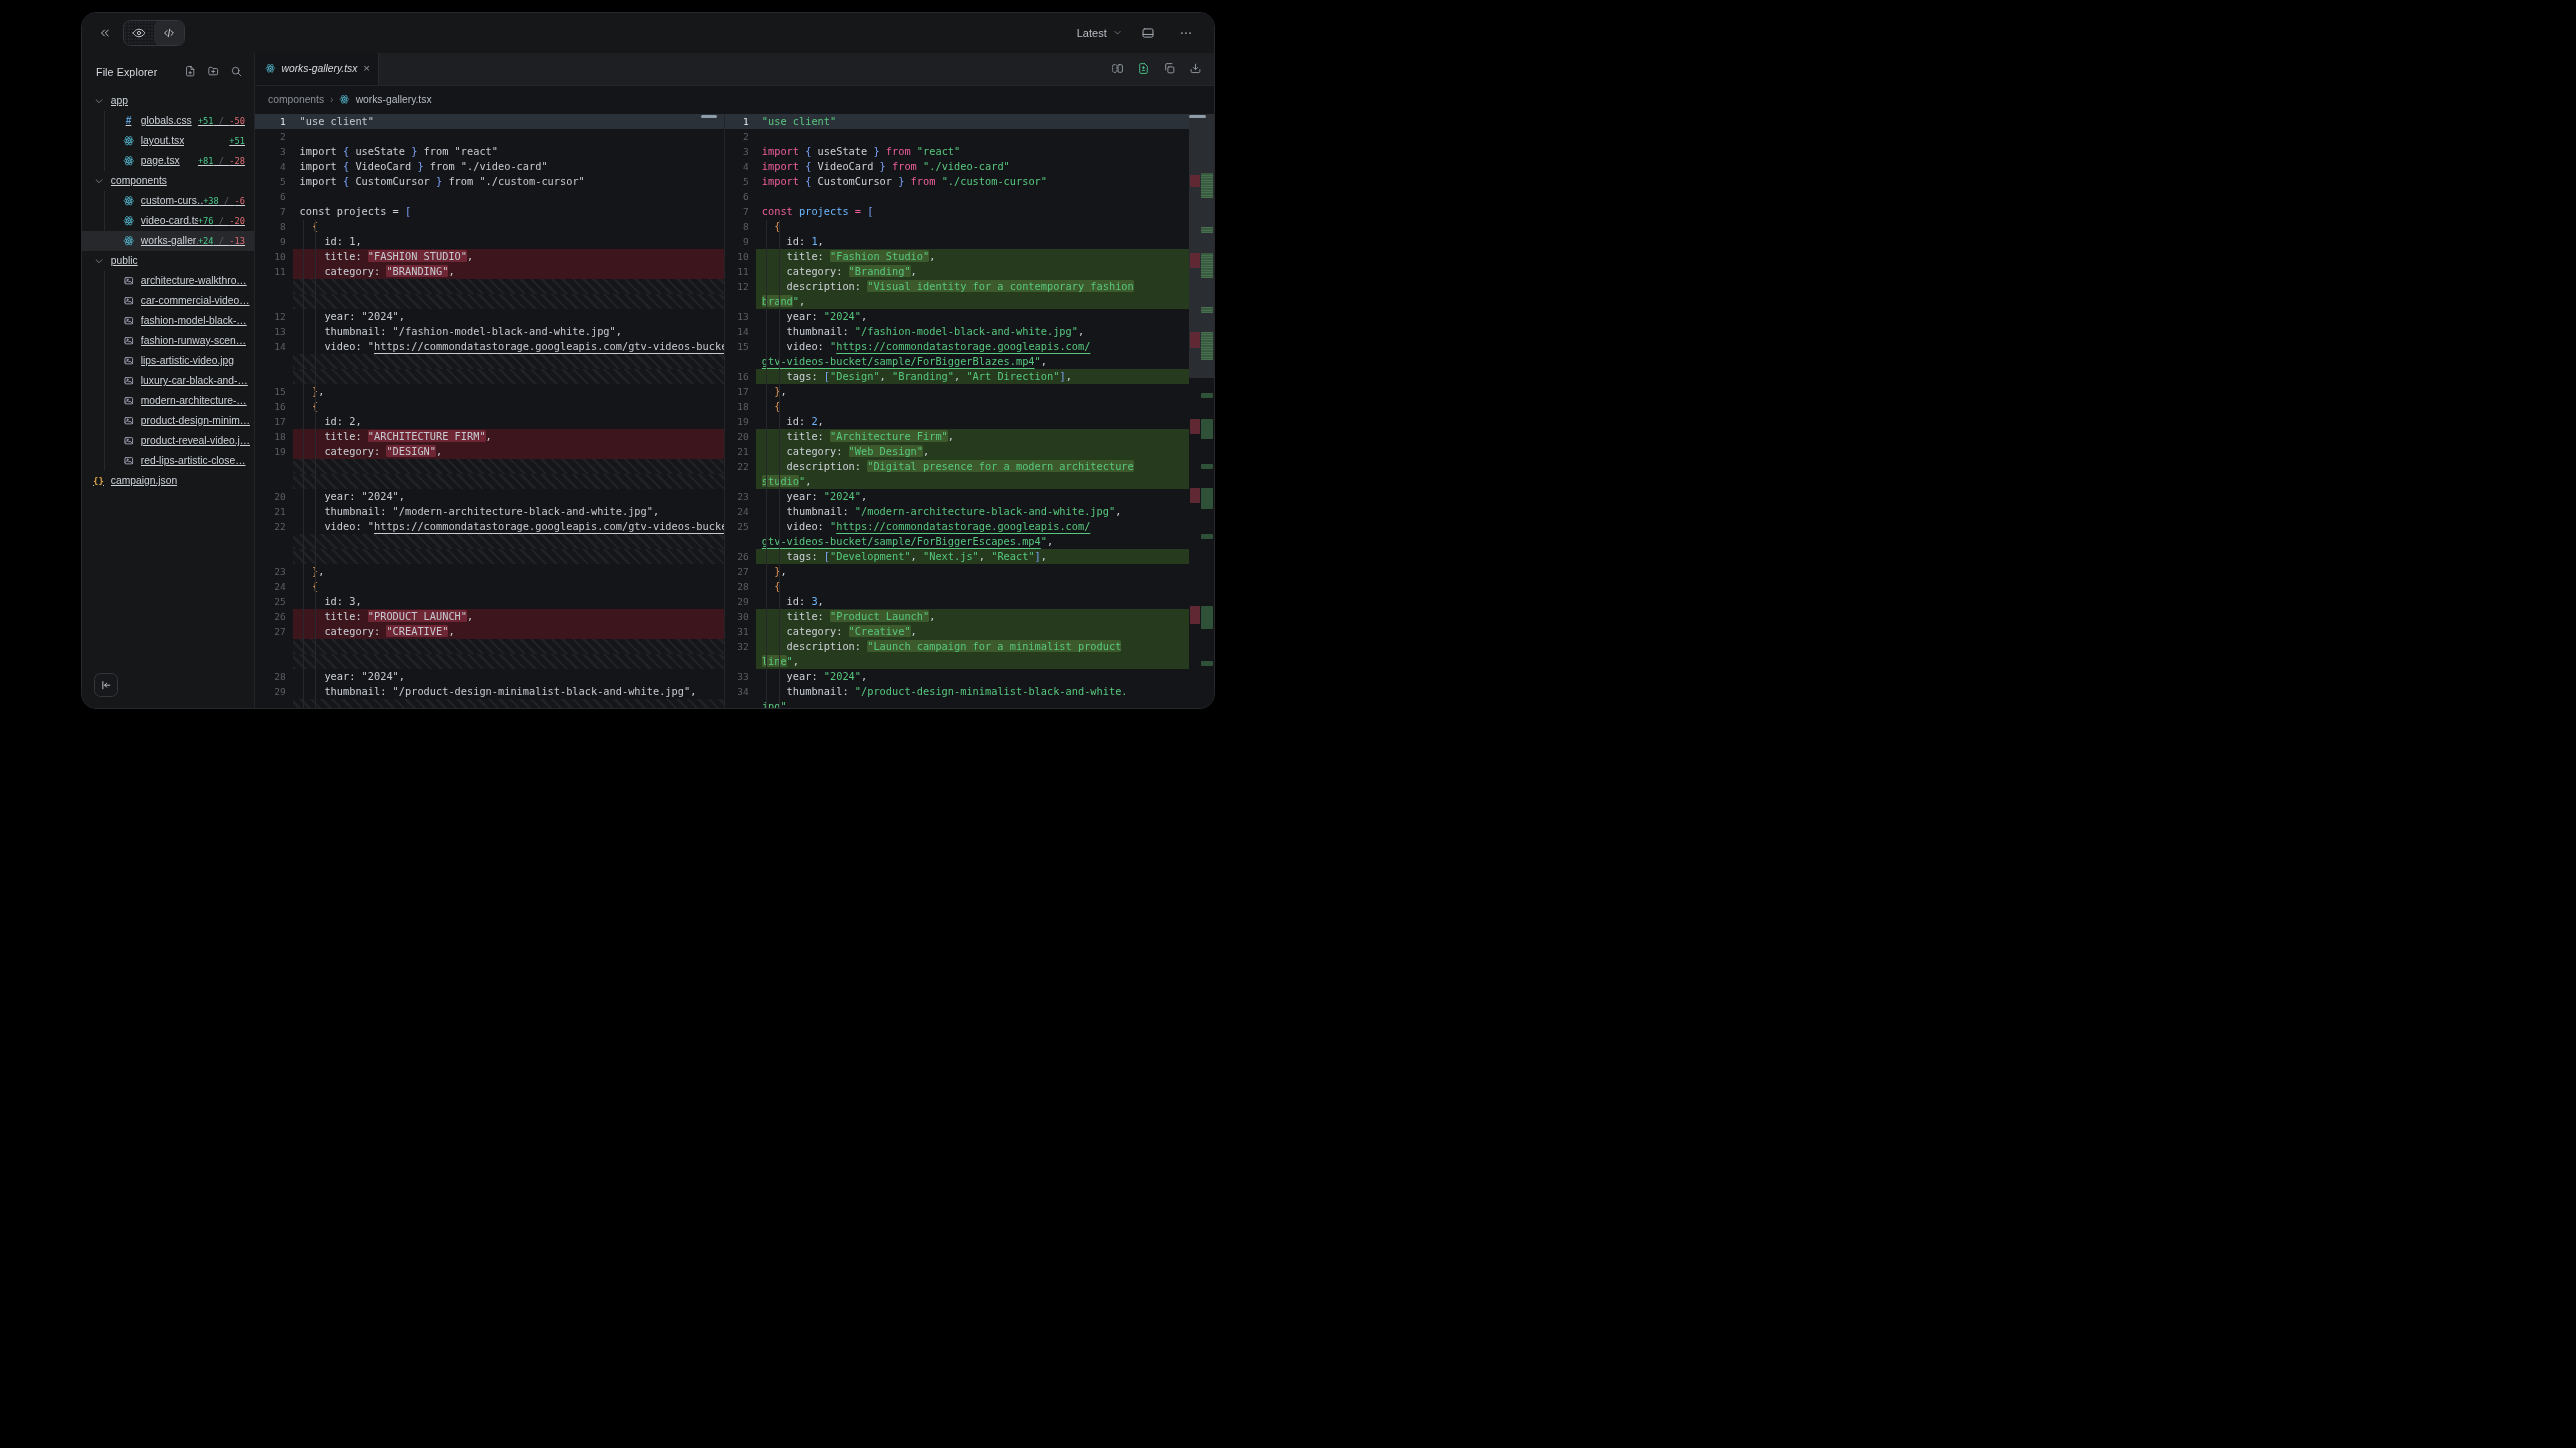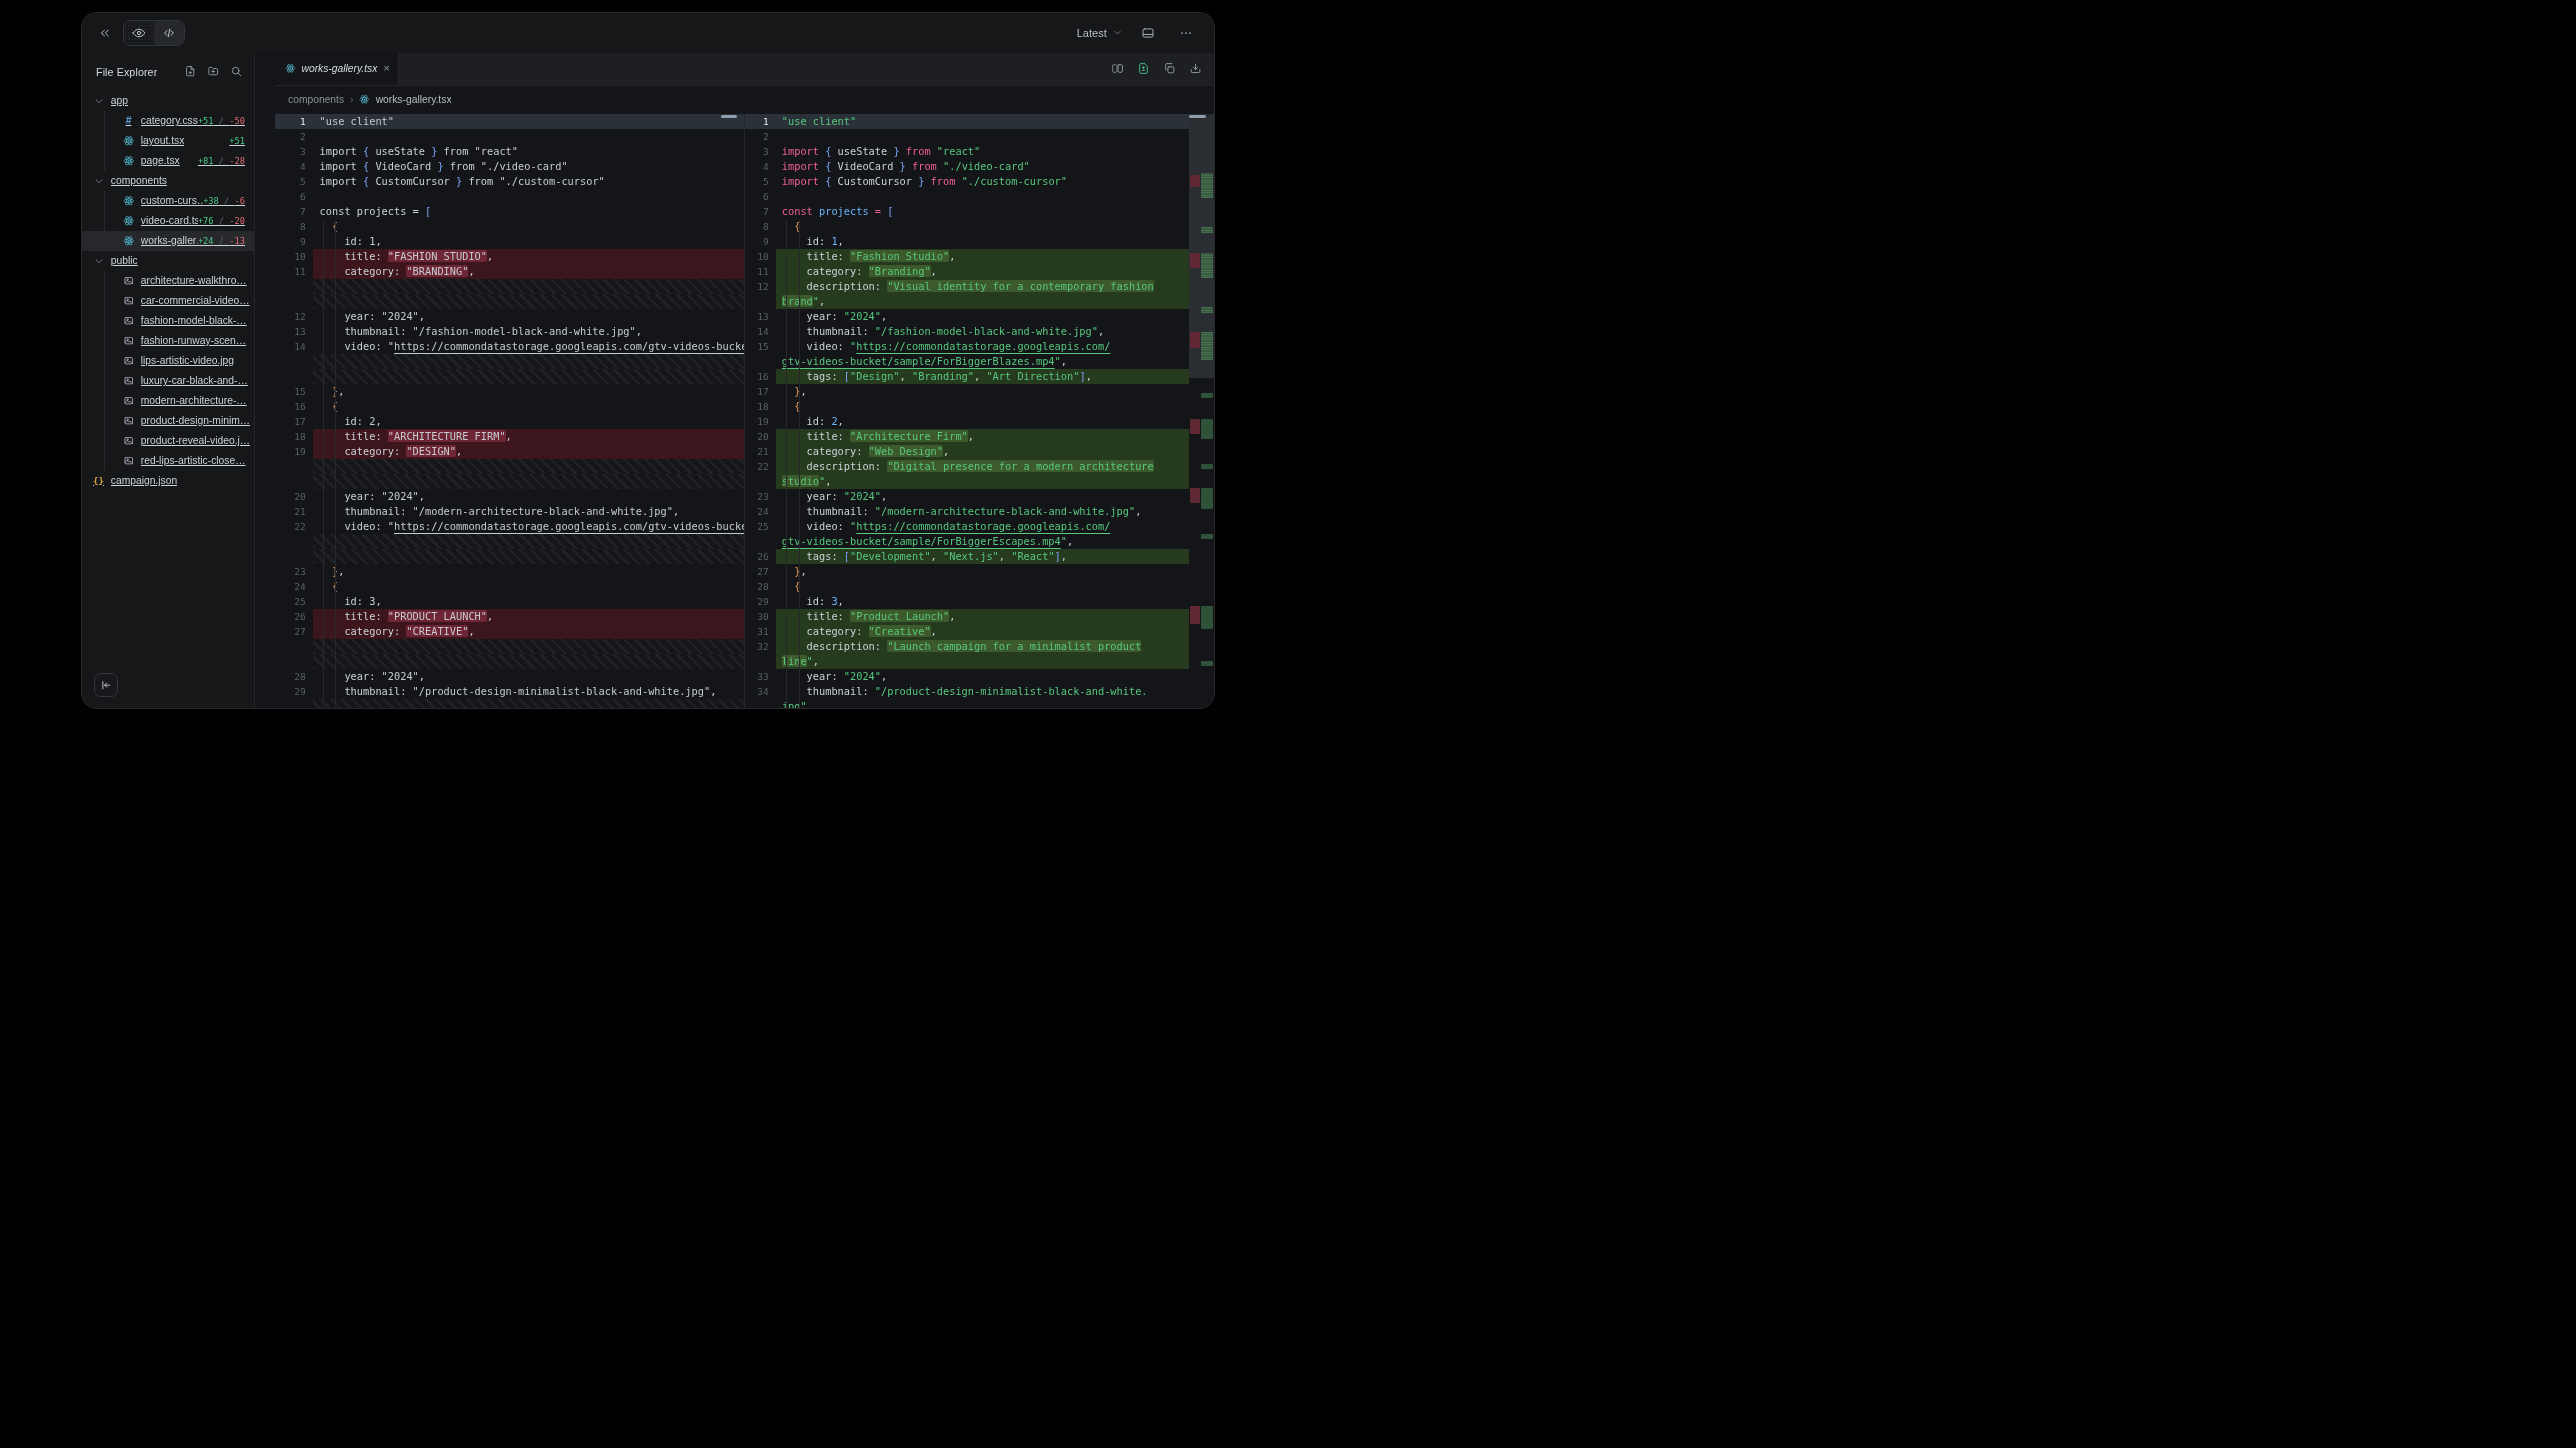--- a/index.html
+++ b/index.html
@@ -18,21 +18,21 @@
                 background-image:radial-gradient(#26282d 0.8px, transparent 0.8px); background-size:3.3px 3.3px; overflow:hidden; }
   .viewtoggle .seg { width:30px; height:26px; display:flex; align-items:center; justify-content:center; color:#c3c8cf; border:none; background:transparent; cursor:pointer; }
   .viewtoggle .seg.active { background:#26282c; border-radius:6.6px; }
   .viewtoggle .seg svg { width:14px; height:14px; }
   .topbar-right { margin-left:auto; display:flex; align-items:center; gap:15px; }
   .latest { display:flex; align-items:center; gap:5.8px; color:#b9bec6; font-size:11px; background:none; border:none; cursor:pointer; }
   .latest svg { width:9px; height:9px; color:#9aa0a8; }
   .topbar-right .icon-btn { color:#a7adb5; }
 
   
-  .body { flex:1; display:flex; min-height:0;gap:20px; }
+  .body { flex:1; display:flex; min-height:0; }
   .sidebar { width:173px; flex:none; background:#161719; border-right:0.8px solid #232529; position:relative; }
   .sb-head { height:38px; display:flex; align-items:center; padding:0 11.5px 0 14px; }
   .sb-title { font-size:10.7px; color:#d6dae0; letter-spacing:0.1px; }
   .sb-actions { margin-left:auto; display:flex; gap:10.7px; color:#9aa0a8; }
   .sb-actions svg { width:12.4px; height:12.4px; cursor:pointer; }
   .tree { font-size:10.3px; color:#ced3da; }
   .trow { height:20px; display:flex; align-items:center; position:relative; cursor:pointer;text-decoration:underline; }
   .trow.sel { background:#26282c; }
   .trow.child::before { content:""; position:absolute; left:22px; top:0; bottom:0; width:0.8px; background:#26282c; }
   .trow .slot { flex:none; width:13px; height:13px; display:flex; align-items:center; justify-content:center; }
@@ -174,21 +174,21 @@
               <svg class="stk" viewBox="0 0 24 24" style="width:10px;height:10px;color:#9aa0a8">
                 <path d="M5 9l7 7 7-7"></path>
               </svg>
             </span>
             <span class="nm">app</span>
           </div>
           <div class="trow child">
             <span class="slot">
               <span class="ic-hash">#</span>
             </span>
-            <span class="nm">category.css</span>
+            <span class="nm">globals.css</span>
             <span class="stats"><span class="a">+51</span><span class="s"> / </span><span class="d">-50</span></span>
           </div>
           <div class="trow child">
             <span class="slot">
               <svg viewBox="0 0 24 24" style="width:11.5px;height:11.5px">
                 <circle cx="12" cy="12" r="1.8" fill="#58c4dc"></circle>
                 <g fill="none" stroke="#58c4dc" stroke-width="1.4">
                   <ellipse cx="12" cy="12" rx="10" ry="4"></ellipse>
                   <ellipse cx="12" cy="12" rx="10" ry="4" transform="rotate(60 12 12)"></ellipse>
                   <ellipse cx="12" cy="12" rx="10" ry="4" transform="rotate(120 12 12)"></ellipse>

